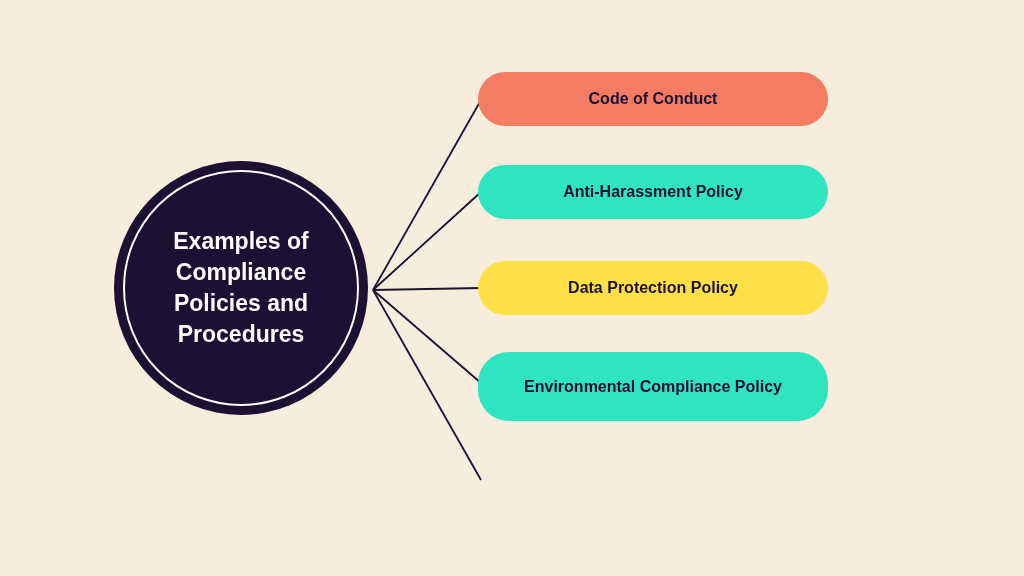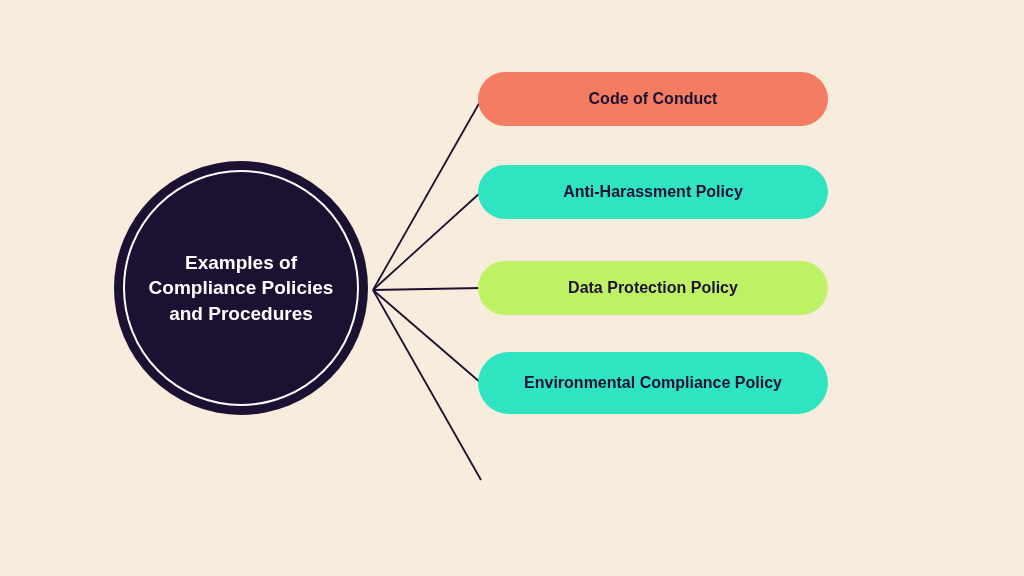--- a/index.html
+++ b/index.html
@@ -42,21 +42,21 @@
     left: 9px;
     top: 9px;
     right: 9px;
     bottom: 9px;
     border: 2px solid var(--text-light, #FFFFFF);
     border-radius: 50%;
     pointer-events: none;
   }
   .center-label {
     color: var(--text-light, #FFFFFF);
-    font-size: 19px;
+    font-size: 23px;
     font-weight: bold;
     text-align: center;
     line-height: 1.35;
     padding: 0 26px;
   }
   .pill {
     position: absolute;
     left: 478px;
     width: 350px;
     height: 54px;
@@ -69,21 +69,21 @@
   .pill .pill-label {
     color: var(--text-dark, #1C1033);
     font-size: 16px;
     font-weight: bold;
     line-height: 1.25;
     padding: 0 22px;
   }
   .pill-1 { top: 72px; }
   .pill-2 { top: 165px; justify-content: center; }
   .pill-3 { top: 261px; }
-  .pill-4 { top: 352px; height: 62px; border-radius: 31px; }
+  .pill-4 { top: 352px; height: 69px; border-radius: 31px; }
   .pill-5 { top: 453px; }
 </style>
 </head>
 <body>
 
 <div class="canvas">
 
   <svg class="connector-svg" viewBox="0 0 1024 576" xmlns="http://www.w3.org/2000/svg">
     <line x1="373" y1="290" x2="481" y2="100"></line>
     <line x1="373" y1="290" x2="481" y2="192"></line>
@@ -98,21 +98,21 @@
   </div>
 
   <div class="pill pill-1" style="background: rgb(244, 124, 99);">
     <div class="pill-label">Code of Conduct</div>
   </div>
 
   <div class="pill pill-2" style="background: rgb(47, 229, 193);">
     <div class="pill-label">Anti-Harassment Policy</div>
   </div>
 
-  <div class="pill pill-3" style="background: #bef264;">
+  <div class="pill pill-3" style="background: #fde047;">
     <div class="pill-label">Data Protection Policy</div>
   </div>
 
   <div class="pill pill-4" style="background: rgb(47, 229, 193);">
     <div class="pill-label">Environmental Compliance Policy</div>
   </div>
 
 
 </div>
 

